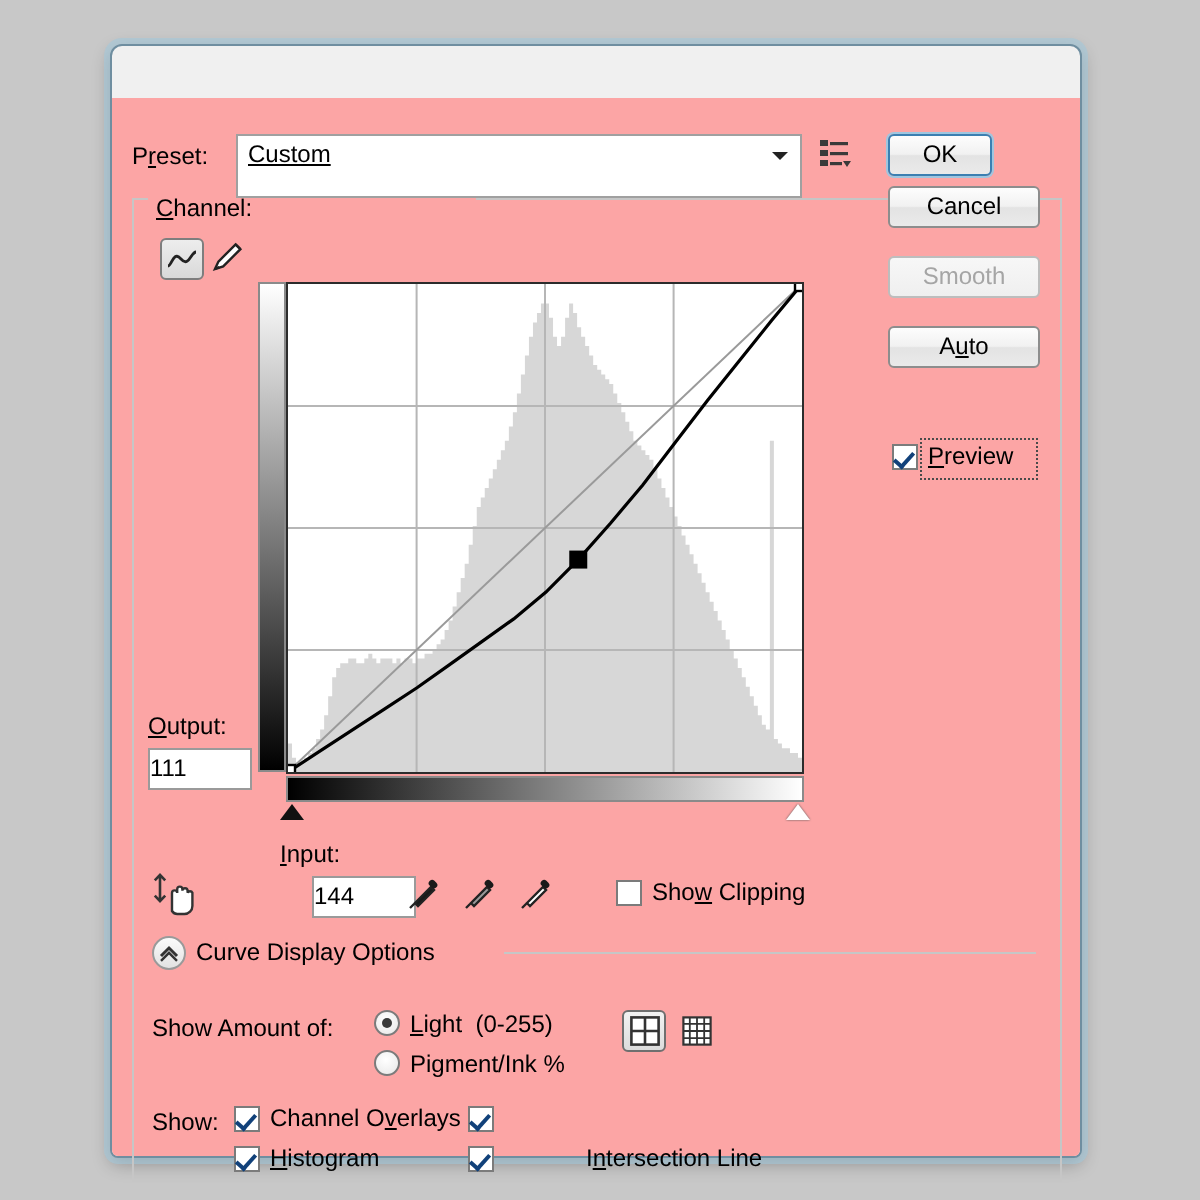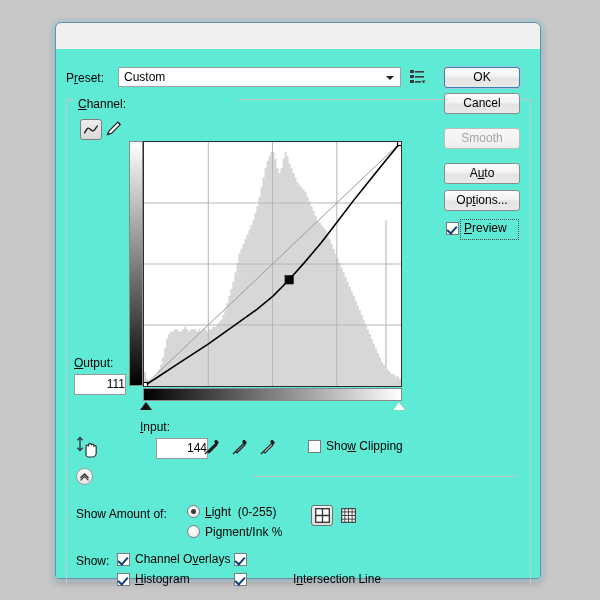--- a/index.html
+++ b/index.html
@@ -26,47 +26,47 @@
     border-bottom:1px solid #b4cadb;
   }
   #title{position:absolute;left:10px;top:5px;font-size:12px;color:#11303f;}
   #closebtn{
     position:absolute;right:5px;top:3px;width:30px;height:18px;border-radius:3px;
     background:linear-gradient(to bottom,#e98c84 0%,#d9534a 45%,#c53a30 52%,#e3766c 100%);
     border:1px solid #8d2a22;box-shadow:inset 0 1px 0 rgba(255,255,255,.45);
     color:#fff;font-size:11px;font-weight:bold;text-align:center;line-height:18px;
     cursor:pointer;
   }
-  #body{position:absolute;left:0;top:26px;right:0;bottom:0;background:#5eead4;
+  #body{position:absolute;left:0;top:26px;right:0;bottom:0;background:#fca5a5;
         border-radius:0 0 3px 3px;}
 
   
   .lbl{position:absolute;white-space:nowrap;font-size:12px;}
   .ul{text-decoration:underline;}
   .combo{
     position:absolute;background:#fff;border:1px solid #a0a0a0;box-sizing:border-box;
-    height:20px;line-height:19px;padding-left:5px;font-size:12px;cursor:pointer;
+    height:32px;line-height:19px;padding-left:5px;font-size:12px;cursor:pointer;text-decoration:underline;
   }
   .combo .arrow{
     position:absolute;right:6px;top:8px;width:0;height:0;
     border-left:4px solid transparent;border-right:4px solid transparent;
     border-top:4px solid #222;
   }
   .btn{
     position:absolute;box-sizing:border-box;height:21px;
     background:linear-gradient(to bottom,#fdfdfd 0%,#f1f1f1 48%,#e3e3e3 52%,#eaeaea 100%);
     border:1px solid #8d8d8d;border-radius:3px;
     font-size:12px;text-align:center;line-height:19px;cursor:pointer;color:#000;
   }
   .btn.default{border:1px solid #3c7fb1;box-shadow:0 0 0 1px #9fc6e0;}
   .btn.disabled{color:#a5a5a5;border-color:#bdbdbd;
     background:linear-gradient(to bottom,#f7f7f7,#efefef);cursor:default;}
   .txtfield{
     position:absolute;background:#fff;border:1px solid #9a9a9a;box-sizing:border-box;
-    height:21px;line-height:19px;text-align:right;font-size:12px;
+    height:21px;line-height:19px;text-align:left;font-size:12px;
   }
   .chk{position:absolute;width:13px;height:13px;background:#fff;border:1px solid #7b7b7b;
        box-sizing:border-box;cursor:pointer;}
   .chk.on:after{content:"";position:absolute;left:2px;top:1px;width:4px;height:8px;
        border:solid #11417a;border-width:0 2px 2px 0;transform:rotate(42deg);}
   .radio{position:absolute;width:13px;height:13px;border-radius:50%;
        background:radial-gradient(circle at 45% 35%,#ffffff,#e7e7e7);
        border:1px solid #7b7b7b;box-sizing:border-box;cursor:pointer;}
   .radio.on:after{content:"";position:absolute;left:3px;top:3px;width:5px;height:5px;
        border-radius:50%;background:#3a3a3a;}
@@ -211,20 +211,21 @@
     <div class="lbl" style="left:270px;top:390px;">
       Sho<span class="ul">w</span> Clipping
     </div>
 
     <div class="expander" style="left:20px;top:419px;">
       <svg width="15" height="15" viewBox="0 0 15 15">
         <path d="M3.5 9 L7.5 5 L11.5 9" stroke="#333" stroke-width="1.5" fill="none"></path>
         <path d="M3.5 11.4 L7.5 7.4 L11.5 11.4" stroke="#333" stroke-width="1.2" fill="none"></path>
       </svg>
     </div>
+    <div class="lbl" style="left:42px;top:420px;">Curve Display Options</div>
     <div class="groupline" style="left:196px;top:427px;width:266px;height:1px;"></div>
 
     <div class="lbl" style="left:20px;top:458px;">Show Amount of:</div>
 
     <div class="radio on" style="left:131px;top:456px;"></div>
     <div class="lbl" style="left:149px;top:456px;">
       <span class="ul">L</span>ight&nbsp; (0-255)
     </div>
 
     <div class="radio" style="left:131px;top:476px;"></div>
@@ -261,25 +262,24 @@
     <div class="chk on" style="left:61px;top:524px;"></div>
     <div class="lbl" style="left:79px;top:523px;">
       <span class="ul">H</span>istogram
     </div>
 
     <div class="chk on" style="left:178px;top:524px;"></div>
     <div class="lbl" style="left:196px;top:523px;margin-left:41px;">
       I<span class="ul">n</span>tersection Line
     </div>
 
-    <div class="btn default" style="left:388px;top:18px;width:76px;">OK</div>
+    <div class="btn default" style="left:388px;top:18px;width:52px;">OK</div>
     <div class="btn" style="left:388px;top:44px;width:76px;">Cancel</div>
     <div class="btn" style="left:388px;top:114px;width:76px;">A<span class="ul">u</span>to</div>
     <div class="btn disabled" style="left:388px;top:79px;width:76px;">Smooth</div>
-    <div class="btn" style="left:388px;top:141px;width:76px;">Op<span class="ul">t</span>ions...</div>
 
     <div class="chk on" style="left:390px;top:173px;"></div>
     <div class="focusring" style="left:404px;top:170px;width:57px;height:19px;"></div>
     <div class="lbl" style="left:408px;top:172px;">
       <span class="ul">P</span>review
     </div>
 
   </div>
 </div>
 

